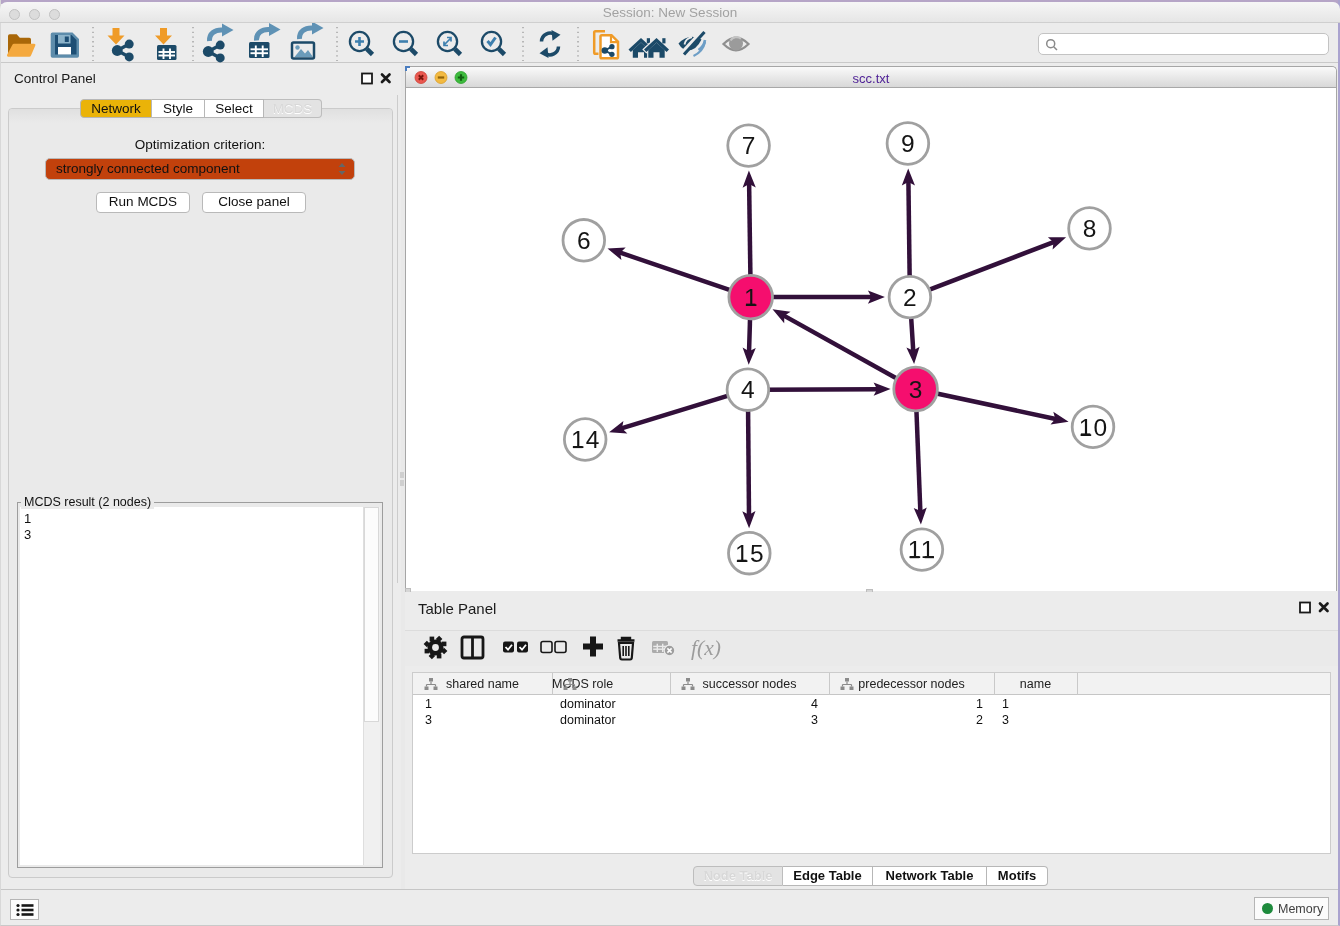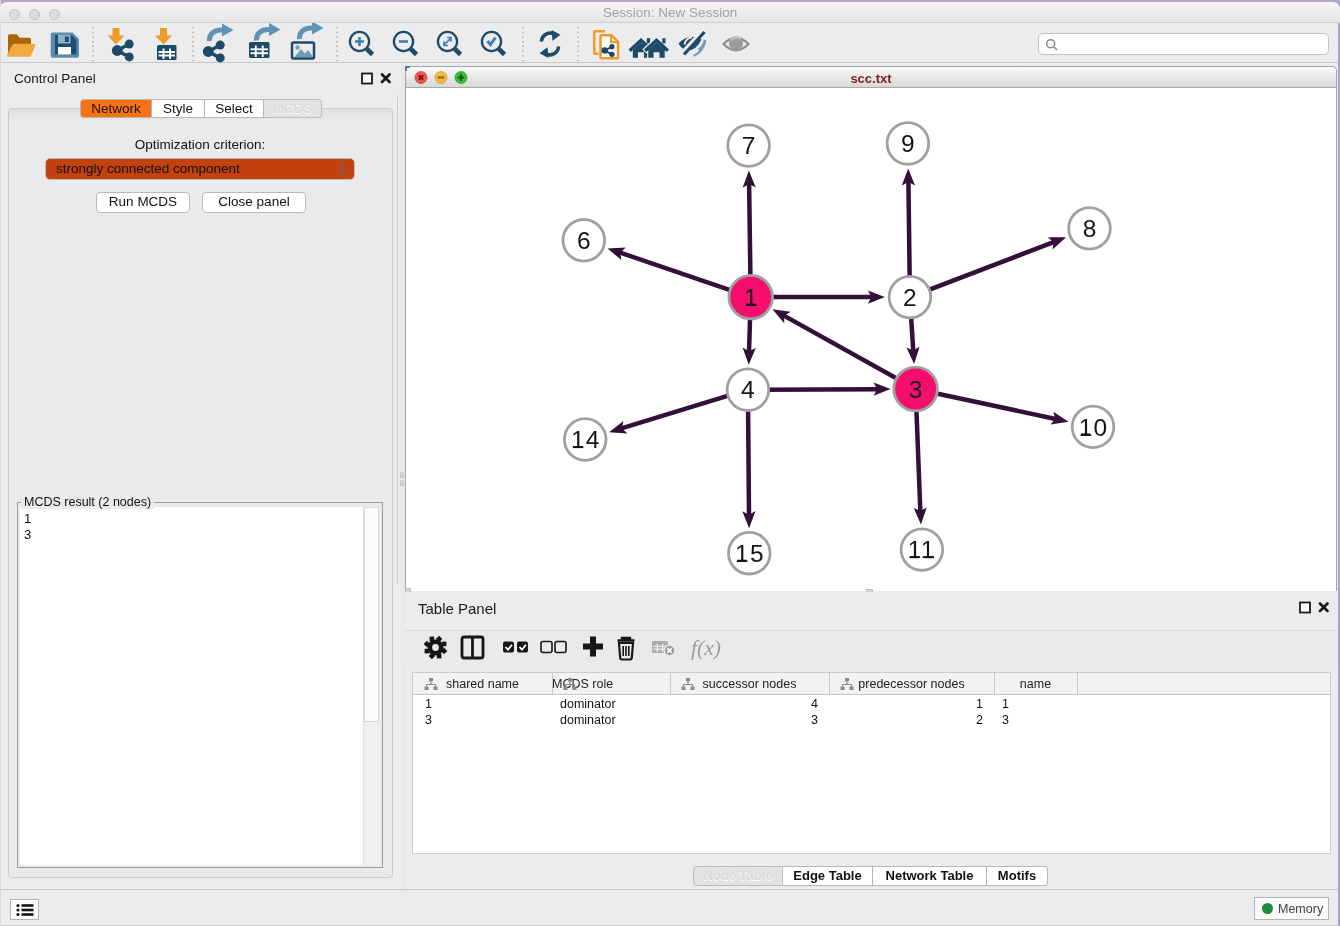--- a/index.html
+++ b/index.html
@@ -117,21 +117,21 @@
 <svg width="40" height="16" class="abs" style="left:356px;top:71px" viewBox="0 0 40 16">
   <rect x="6" y="2.5" width="10" height="10" fill="#fff" stroke="#1a1a1a" stroke-width="1.8"></rect>
   <path d="M26,3.5 l7.5,7.5 M33.5,3.5 l-7.5,7.5" stroke="#1a1a1a" stroke-width="2.7" stroke-linecap="round"></path>
 </svg>
 
 <div class="abs" style="left:8px;top:108px;width:385px;height:770px;background:#eaeaea;border:1px solid #cbcbcb;border-radius:4px"></div>
 <div class="abs" style="left:9px;top:109px;width:383px;height:14px;background:linear-gradient(#e0e0e0,#eaeaea);border-radius:4px 4px 0 0"></div>
 <div class="abs" style="left:397px;top:95px;width:1px;height:488px;background:#cccccc"></div>
 
 <div class="abs" style="left:80px;top:99px;height:19px;display:flex;font-size:13.5px;z-index:5;text-align:center">
-  <div style="background:#f97316;border:1px solid #b7b7b7;border-radius:4px 0 0 4px;padding-top:1px;width:72px;color:#111">Network</div>
+  <div style="background:#eab308;border:1px solid #b7b7b7;border-radius:4px 0 0 4px;padding-top:1px;width:72px;color:#111">Network</div>
   <div style="background:#fff;border:1px solid #b7b7b7;border-left:none;padding-top:1px;width:53px;color:#111">Style</div>
   <div style="background:#fff;border:1px solid #b7b7b7;border-left:none;padding-top:1px;width:59px;color:#111">Select</div>
   <div style="background:#e3e3e3;border:1px solid #bdbdbd;border-left:none;border-radius:0 4px 4px 0;padding-top:1px;width:58px;color:#d8d8d8;text-shadow:0 1px 0 #fff">MCDS</div>
 </div>
 
 <div class="abs" style="left:0;top:137px;width:400px;text-align:center;font-size:13.5px;color:#111">Optimization criterion:</div>
 <div class="abs" style="left:45px;top:158px;width:310px;height:22px;background:#c2410c;border:1px solid #b9b9b9;border-radius:5px;font-size:13.5px;color:#111;padding:2px 0 0 10px">strongly connected component
   <svg width="12" height="16" style="position:absolute;right:6px;top:2px" viewBox="0 0 12 16">
       <path d="M2.5,6 L6,2 L9.5,6 Z M2.5,10 L6,14 L9.5,10 Z" fill="#666"></path>
     </svg>
@@ -145,21 +145,21 @@
 <div class="abs" style="left:363px;top:507px;width:17px;height:358px;background:#f0f0f0;border-left:1px solid #dedede"></div>
 <div class="abs" style="left:364px;top:507px;width:15px;height:215px;background:#fcfcfc;border:1px solid #d8d8d8"></div>
 <div class="abs" style="left:24px;top:511px;font-size:13px;color:#111;line-height:16px">1<br>3</div>
 
 <div class="abs" style="left:401px;top:63px;width:4px;height:827px;background:#e9e9e9"></div>
 <div class="abs" style="left:400px;top:472px;width:4px;height:6px;background:#cfcfcf"></div>
 <div class="abs" style="left:400px;top:480px;width:4px;height:6px;background:#cfcfcf"></div>
 
 <div class="abs" style="left:405px;top:66px;width:932px;height:525px;border:1px solid #a6a6a6;border-bottom:none;border-radius:5px 5px 0 0;background:#fff">
   <div class="abs" style="left:0;top:0;width:930px;height:21px;background:linear-gradient(#fafafa,#d8d8d8);border-bottom:1px solid #a8a8a8;border-radius:5px 5px 0 0"></div>
-  <div class="abs" style="left:0;top:4px;width:930px;text-align:center;font-size:13px;font-weight:700;color:#7f1d1d">scc.txt</div>
+  <div class="abs" style="left:0;top:4px;width:930px;text-align:center;font-size:13px;font-weight:400;color:#4c1d95">scc.txt</div>
   <svg width="60" height="16" style="position:absolute;left:8px;top:3.5px" viewBox="0 0 60 16">
     <circle cx="7" cy="6.5" r="6" fill="#ea5850" stroke="#cc4136" stroke-width="0.8"></circle>
     <path d="M4.8,4.3 l4.4,4.4 M9.2,4.3 l-4.4,4.4" stroke="#79150c" stroke-width="2"></path>
     <circle cx="27" cy="6.5" r="6" fill="#f3ba41" stroke="#d99e2b" stroke-width="0.8"></circle>
     <path d="M23.8,6.5 h6.4" stroke="#91630a" stroke-width="2.2"></path>
     <circle cx="47" cy="6.5" r="6" fill="#3dbb3d" stroke="#2da02d" stroke-width="0.8"></circle>
     <path d="M43.8,6.5 h6.4 M47,3.3 v6.4" stroke="#115f11" stroke-width="2.2"></path>
   </svg>
 </div>
 <svg width="931" height="504" style="position:absolute;left:406px;top:87px" viewBox="0 0 931 504">

